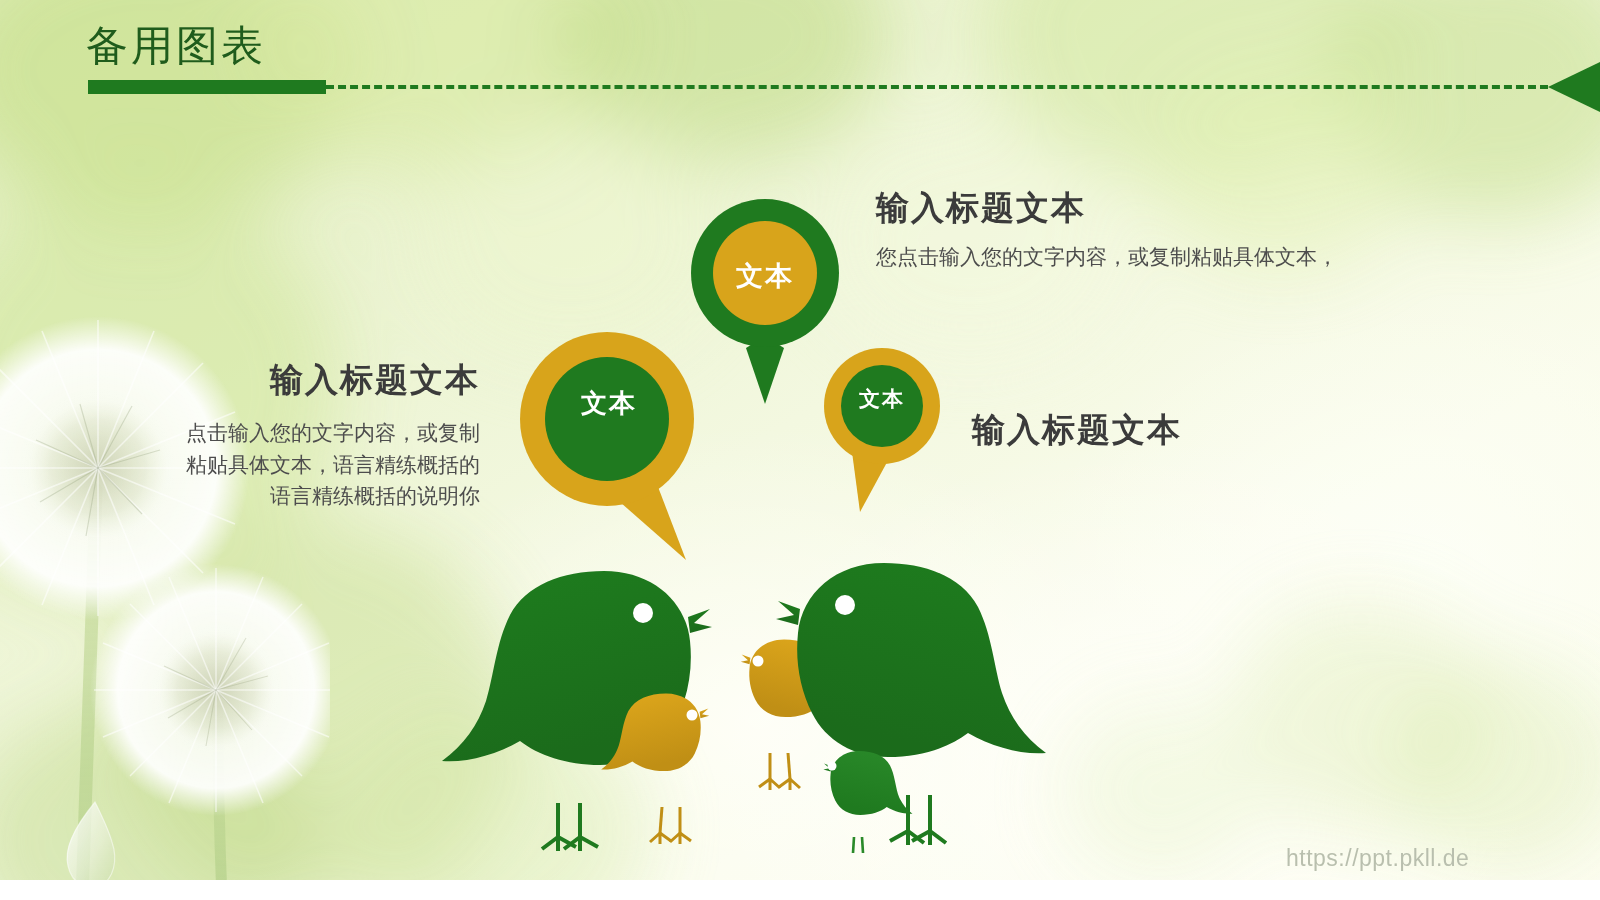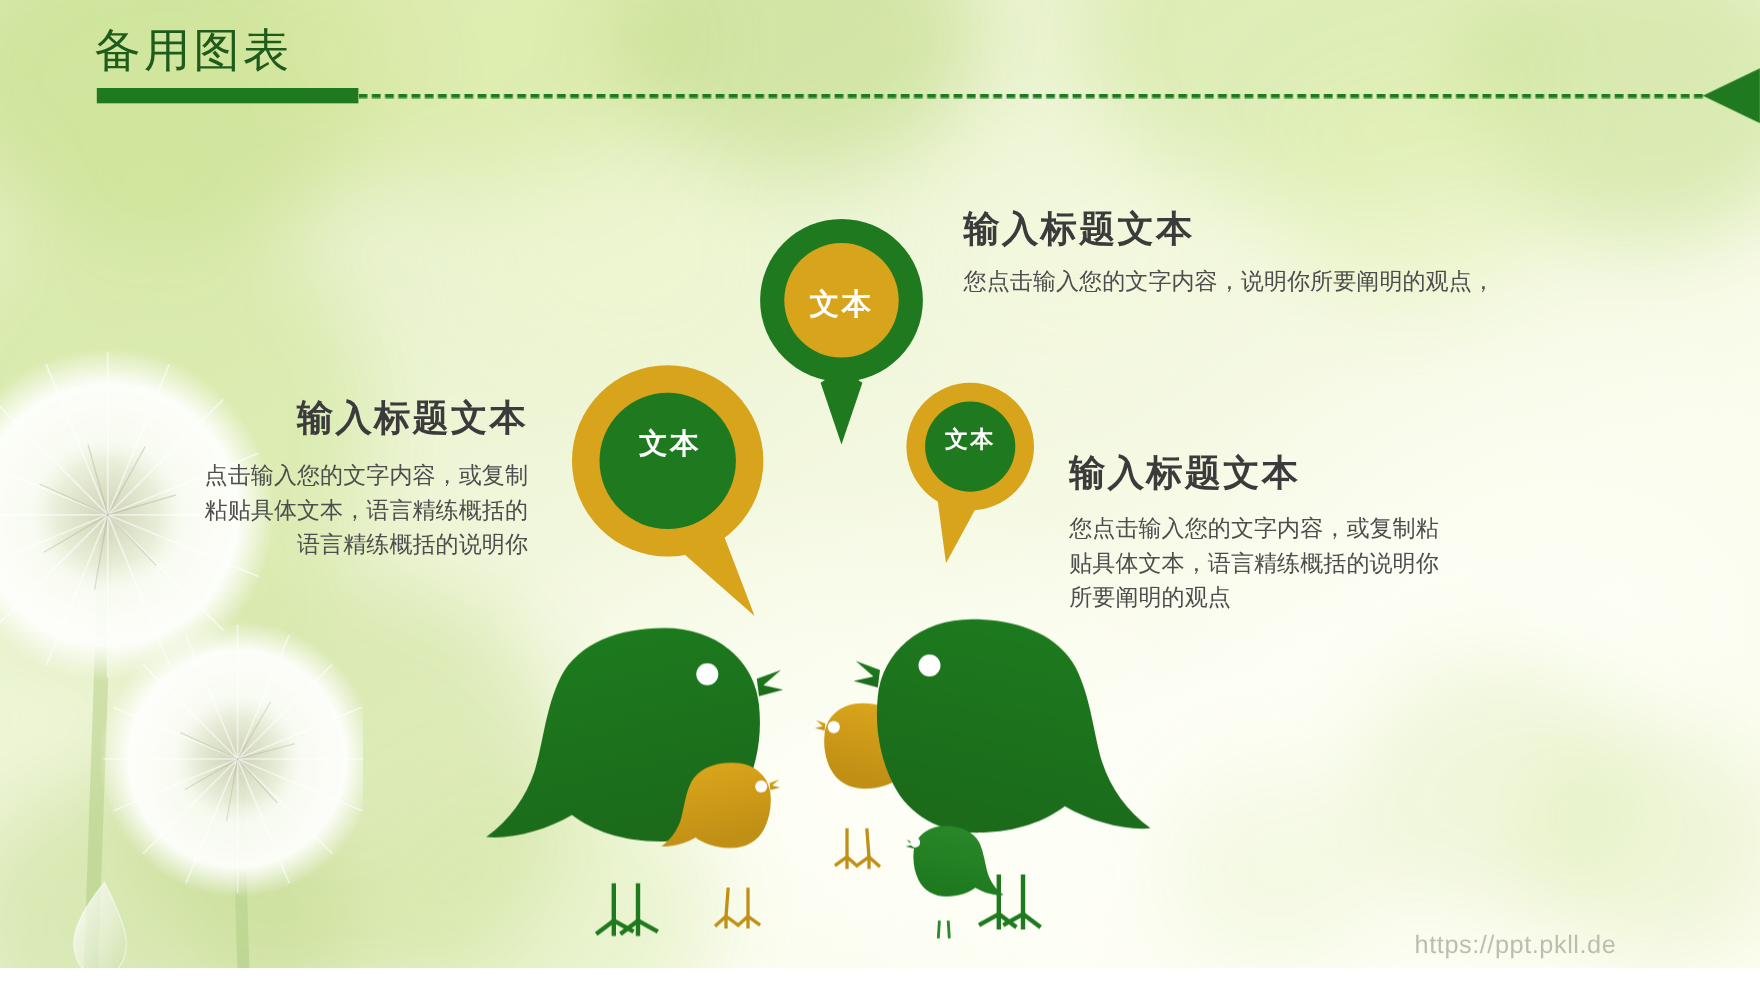--- a/index.html
+++ b/index.html
@@ -300,40 +300,35 @@
       <path d="M44 92 L76 96 L38 166 L30 106 Z" fill="#d8a41b"></path>
       <circle cx="60" cy="60" r="58" fill="#d8a41b"></circle>
       <circle cx="60" cy="60" r="41" fill="#1f7a1f"></circle>
     </svg>
     <div class="bubble-label">文本</div>
   </div>
 
   <div id="block-top-right">
     <div class="txt-head">输入标题文本</div>
     <div class="txt-body">
-      <div>您点击输入您的文字内容，说明你所要阐明的观点，</div>
+      <div>您点击输入您的文字内容，或复制粘贴具体文本，</div>
     </div>
   </div>
 
   <div id="block-left">
     <div class="txt-head">输入标题文本</div>
     <div class="txt-body">
       <div>点击输入您的文字内容，或复制</div>
       <div>粘贴具体文本，语言精练概括的</div>
       <div>语言精练概括的说明你</div>
     </div>
   </div>
 
   <div id="block-bottom-right">
     <div class="txt-head">输入标题文本</div>
-    <div class="txt-body">
-      <div>您点击输入您的文字内容，或复制粘</div>
-      <div>贴具体文本，语言精练概括的说明你</div>
-      <div>所要阐明的观点</div>
-    </div>
   </div>
 
   <svg class="birds" viewBox="0 0 680 310">
     <defs>
       <linearGradient id="grnA" x1="0" y1="0" x2="0.3" y2="1">
         <stop offset="0%" stop-color="#1e7d1e"></stop>
           <stop offset="100%" stop-color="#1b6b1b"></stop>
       </linearGradient>
       <linearGradient id="gldA" x1="0" y1="0" x2="0.3" y2="1">
         <stop offset="0%" stop-color="#dfa81c"></stop>

